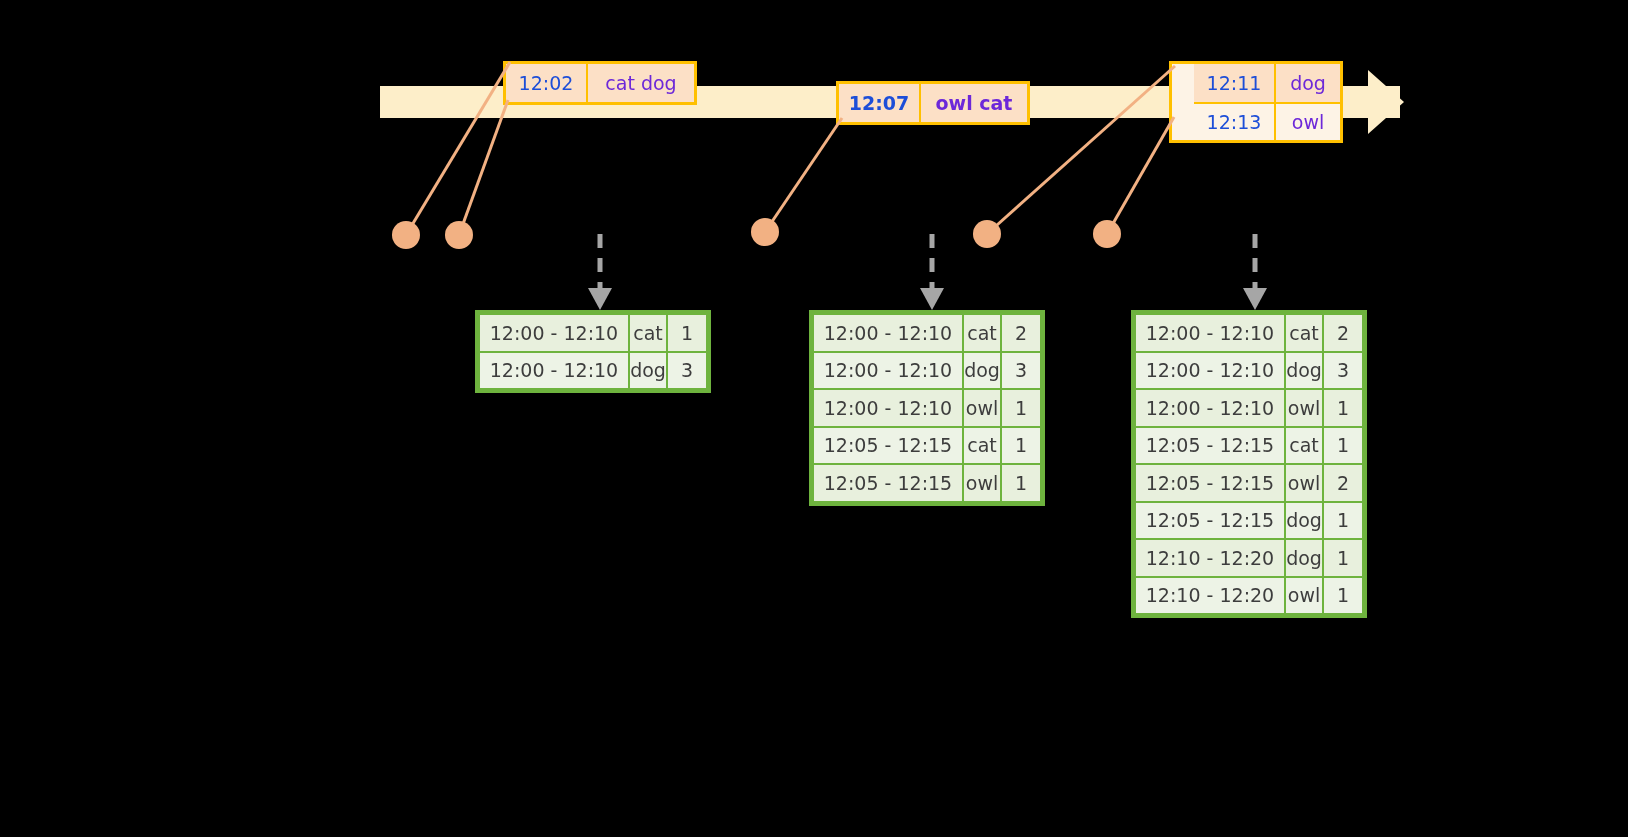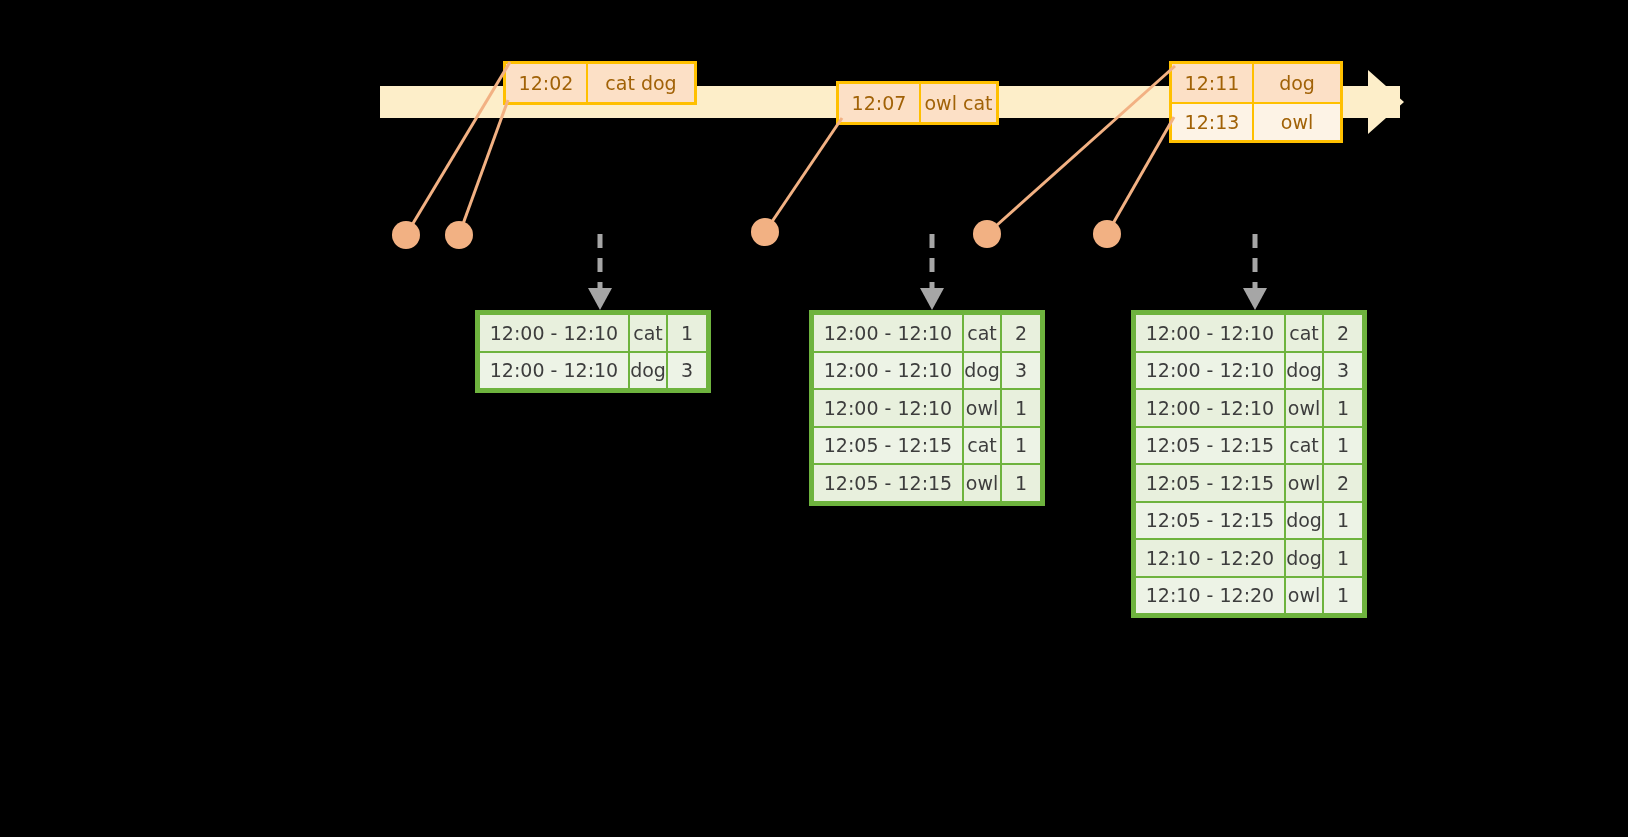--- a/index.html
+++ b/index.html
@@ -30,31 +30,31 @@
     position:absolute;border:3px solid #ffc000;box-sizing:border-box;
     background:#fdf3e6;
   }
   .evt-row{display:flex;height:38px;box-sizing:border-box;}
   .evt-row.shade{background:#fce0c6;}
   .evt-row+.evt-row{border-top:2px solid #ffc000;}
   .evt-time{
     width:82px;box-sizing:border-box;
     border-right:2px solid #ffc000;
     display:flex;align-items:center;justify-content:center;
-    font-size:19px;color:#a16207;
+    font-size:19px;color:#1d4ed8;
   }
   .evt-words{
     flex:1;box-sizing:border-box;
     display:flex;align-items:center;justify-content:center;
-    font-size:19px;color:#a16207;
+    font-size:19px;color:#6d28d9;
   }
 
   #evt-a{left:503px;top:61px;width:194px;}
-  #evt-b{left:836px;top:81px;width:163px;}
-  #evt-c{left:1169px;top:61px;width:174px;}
+  #evt-b{left:836px;top:81px;width:194px;font-weight:bold;}
+  #evt-c{left:1169px;top:61px;width:174px;padding-left:22px;}
 
   
   .conn-svg{position:absolute;left:0;top:0;width:1628px;height:837px;pointer-events:none;}
   .dot{fill:#f2b183;}
   .conn{stroke:#f2b183;stroke-width:3;fill:none;}
 
   
   .dash{stroke:#a6a6a6;stroke-width:5;stroke-dasharray:14 10;fill:none;}
   .dash-head{fill:#a6a6a6;}
 

